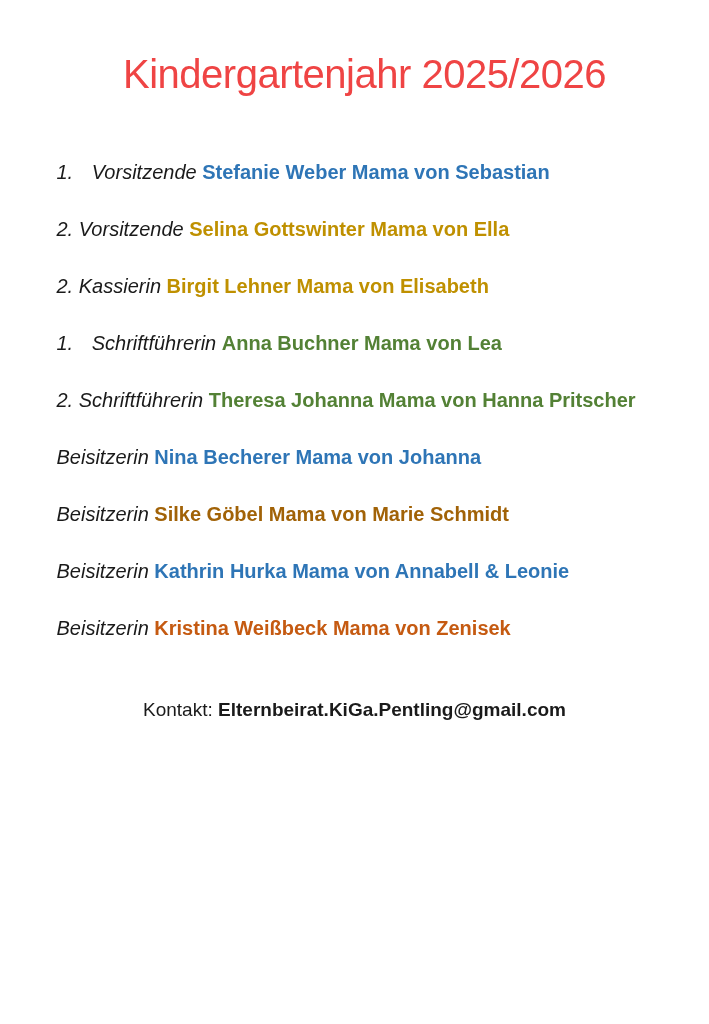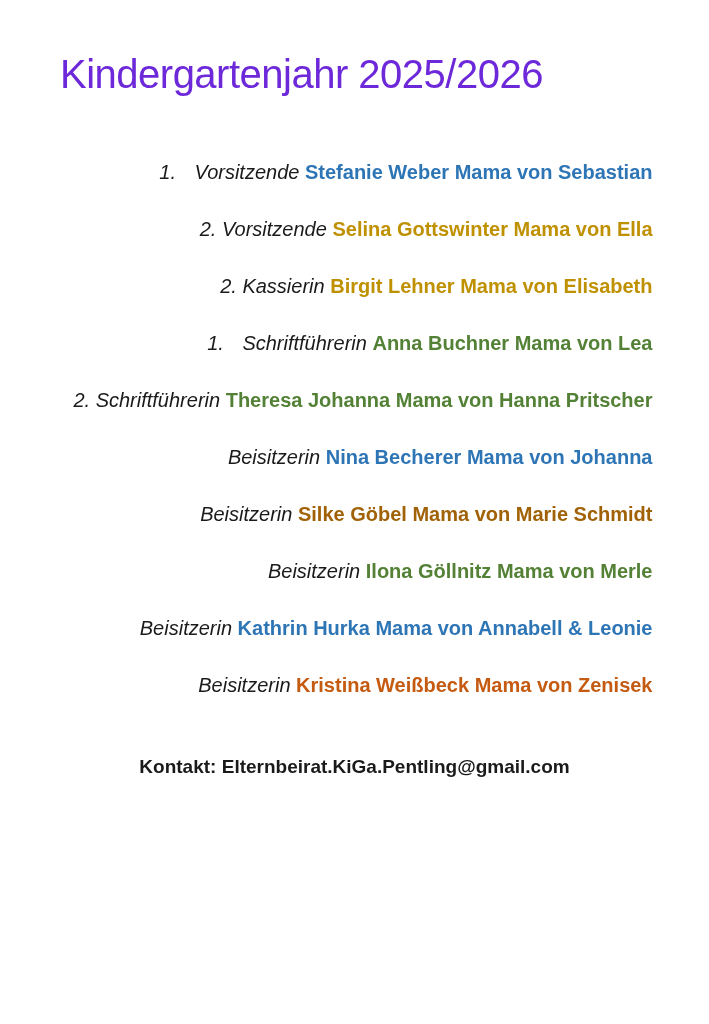--- a/index.html
+++ b/index.html
@@ -15,27 +15,28 @@
     overflow: hidden;
     font-family: "Liberation Sans", sans-serif;
     color: #1a1a1a;
   }
   .doc-title {
     margin: 50px 40px 0 60px;
     font-size: 40px;
     line-height: 48px;
     font-weight: 400;
     letter-spacing: -0.5px;
-    color: #6d28d9;
+    color: #ef4444;
     white-space: nowrap;
+    text-align: center;
   }
   .member-list {
     margin: 60px auto 0 auto;
     width: 596px;
-    text-align: right;
+    text-align: left;
   }
   .member-row {
     font-size: 20px;
     line-height: 28px;
     margin-bottom: 29px;
   }
   .member-number {
     font-style: italic;
     font-weight: 400;
     color: #1a1a1a;
@@ -52,42 +53,41 @@
     font-weight: 700;
   }
   .contact-line {
     margin-top: 55px;
     text-align: center;
     font-size: 19px;
     line-height: 26px;
     color: #1a1a1a;
   }
   .contact-label {
-    font-weight: 700;
+    font-weight: 400;
   }
   .contact-email {
     font-weight: 700;
   }
 </style>
 </head>
 <body>
 
 <div class="page">
 
   <h1 class="doc-title">Kindergartenjahr 2025/2026</h1>
 
   <div class="member-list">
       <div class="member-row"><span class="member-number wide-gap">1.</span> <span class="member-role">Vorsitzende</span> <span class="member-name" style="color: rgb(46, 117, 182);">Stefanie Weber Mama von Sebastian</span></div>
       <div class="member-row"><span class="member-number">2.</span> <span class="member-role">Vorsitzende</span> <span class="member-name" style="color: rgb(191, 144, 0);">Selina Gottswinter Mama von Ella</span></div>
       <div class="member-row"><span class="member-number">2.</span> <span class="member-role">Kassierin</span> <span class="member-name" style="color: rgb(191, 144, 0);">Birgit Lehner Mama von Elisabeth</span></div>
       <div class="member-row"><span class="member-number wide-gap">1.</span> <span class="member-role">Schriftführerin</span> <span class="member-name" style="color: rgb(83, 129, 53);">Anna Buchner Mama von Lea</span></div>
       <div class="member-row"><span class="member-number">2.</span> <span class="member-role">Schriftführerin</span> <span class="member-name" style="color: rgb(83, 129, 53);">Theresa Johanna Mama von Hanna Pritscher</span></div>
       <div class="member-row"><span class="member-role">Beisitzerin</span> <span class="member-name" style="color: rgb(46, 117, 182);">Nina Becherer Mama von Johanna</span></div>
       <div class="member-row"><span class="member-role">Beisitzerin</span> <span class="member-name" style="color: #a16207;">Silke Göbel Mama von Marie Schmidt</span></div>
-      <div class="member-row"><span class="member-role">Beisitzerin</span> <span class="member-name" style="color: rgb(83, 129, 53);">Ilona Göllnitz Mama von Merle</span></div>
       <div class="member-row"><span class="member-role">Beisitzerin</span> <span class="member-name" style="color: rgb(46, 117, 182);">Kathrin Hurka Mama von Annabell &amp; Leonie</span></div>
       <div class="member-row"><span class="member-role">Beisitzerin</span> <span class="member-name" style="color: rgb(197, 90, 17);">Kristina Weißbeck Mama von Zenisek</span></div>
     </div>
 
   <div class="contact-line">
     <span class="contact-label">Kontakt:</span>
     <span class="contact-email">Elternbeirat.KiGa.Pentling@gmail.com</span>
   </div>
 
 </div>

